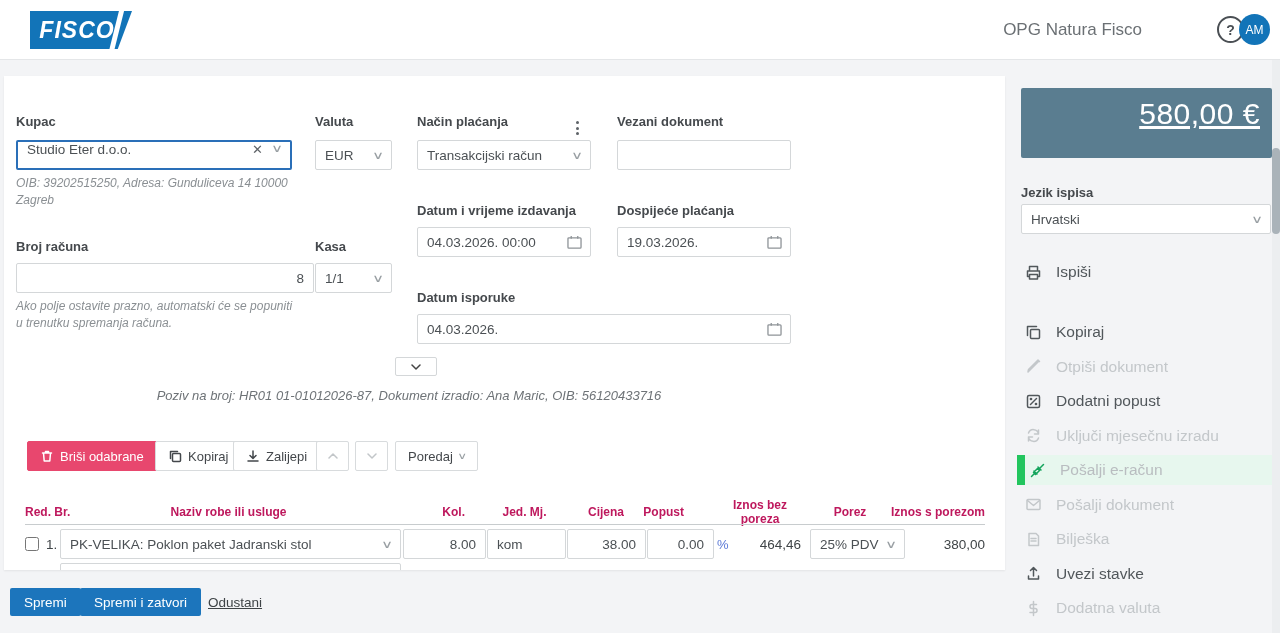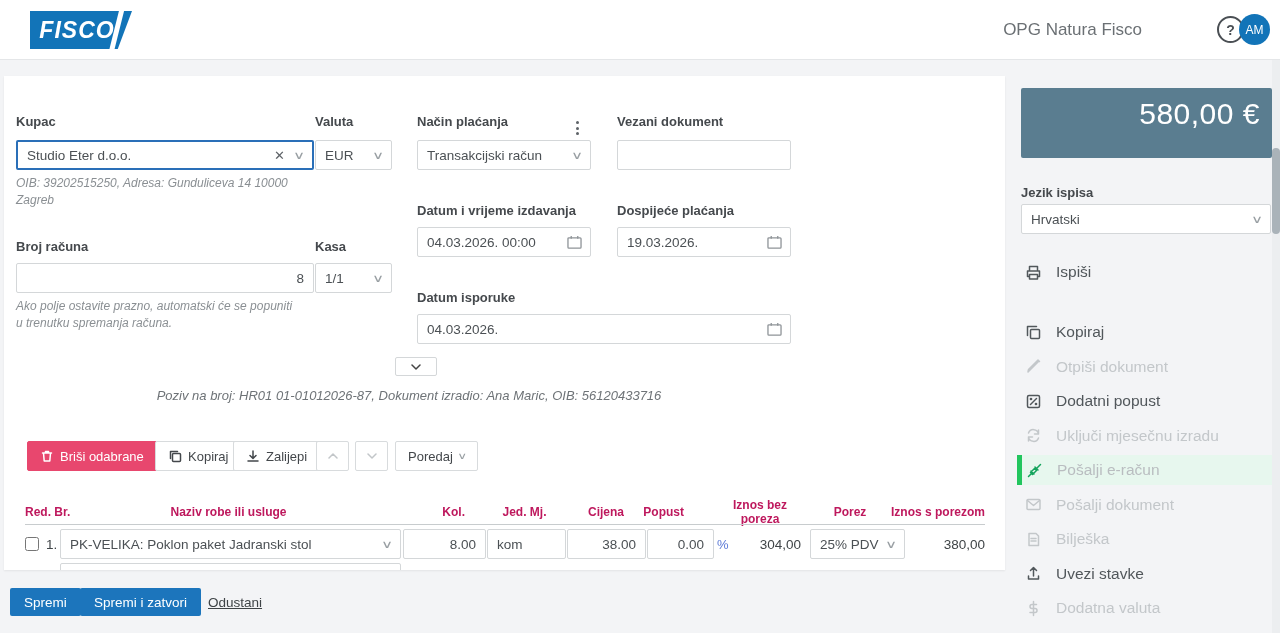--- a/index.html
+++ b/index.html
@@ -60,47 +60,47 @@
   .chk { position:absolute; width:14px; height:14px; accent-color:#1274b8; cursor:pointer; }
 
   
   .btn { position:absolute; height:28px; background:#1c75bc; color:#fff; border:none; border-radius:2px;
          font-family:"Liberation Sans",sans-serif; font-size:13.5px; padding:0 14px; cursor:pointer; }
   .link { position:absolute; font-size:13.5px; color:#3f4447; text-decoration:underline; cursor:pointer; }
 
   
   .skica-card { position:absolute; left:1021px; top:88px; width:251px; height:70px; background:#5a7d90; border-radius:2px; padding:7px 12px; }
   .skica-label { font-size:13px; color:#dfe7eb; }
-  .skica-amount { margin-top:2px; text-align:right; font-size:30px; color:#fff; letter-spacing:0.5px; }
+  .skica-amount { margin-top:2px; text-align:right; font-size:30px; color:#fff; letter-spacing:0.5px;text-decoration:underline; }
   .side-item { position:absolute; left:1017px; width:256px; height:30px; display:flex; align-items:center; gap:14px;
                padding-left:8px; font-size:15.5px; color:#51575b; cursor:pointer; }
   .side-item .ic { width:17px; height:17px; flex:none; }
   .side-item.disabled { color:#c3c7ca; cursor:default; }
-  .side-item.highlight { background:#e7f7ee; border-left:5px solid #22c55e; padding-left:4px; color:#b9bdc0; }
+  .side-item.highlight { background:#e7f7ee; border-left:8px solid #22c55e; padding-left:4px; color:#b9bdc0; }
   .side-item.highlight .ic * { stroke:#14a45c; }
   .scrollbar { position:absolute; right:0; top:60px; width:8px; height:573px; background:#eceef0; }
   .scroll-thumb { position:absolute; right:0; top:88px; width:8px; height:86px; background:#aab3b9; border-radius:4px; }
 </style>
 </head>
 <body>
 
 <header class="topbar">
   <div class="logo">
     <span class="txt">FISCO</span>
     <span class="slash"></span>
   </div>
   <div class="company">OPG Natura Fisco</div>
   <div class="help">?</div>
   <div class="avatar">AM</div>
 </header>
 
 <main class="card">
 
   <div class="lbl" style="left:12px; top:38px;">Kupac</div>
-  <div class="inp focus" style="left:12px; top:64px; width:298px; display:flex; align-items:center;">
+  <div class="inp focus" style="left:12px; top:64px; width:276px; display:flex; ">
     <span style="flex:1;">Studio Eter d.o.o.</span>
     <span style="color:#5d6267; font-size:13px; margin-right:10px; cursor:pointer;">✕</span>
     <span class="chev">∨</span>
   </div>
   <div class="lbl" style="left:311px; top:38px;">Valuta</div>
   <div class="sel" style="left:311px; top:64px; width:77px;">
     <span>EUR</span>
     <span class="chev">∨</span>
   </div>
   <div class="lbl" style="left:413px; top:38px;">Način plaćanja</div>
@@ -210,21 +210,21 @@
   <div class="cell-txt" style="left:42px; top:461px;">1.</div>
   <div class="sel" style="left:56px; top:453px; width:341px;">
     <span style="overflow:hidden; white-space:nowrap;">PK-VELIKA: Poklon paket Jadranski stol</span>
     <span class="chev">∨</span>
   </div>
   <input class="inp right" style="left: 399px; top: 453px; width: 83px;" value="8.00">
   <input class="inp" style="left: 483px; top: 453px; width: 79px;" value="kom">
   <input class="inp right" style="left: 563px; top: 453px; width: 79px;" value="38.00">
   <input class="inp right" style="left: 643px; top: 453px; width: 67px;" value="0.00">
   <div class="cell-txt pct" style="left:713px; top:461px;">%</div>
-  <div class="cell-txt right" style="left:727px; top:461px; width:70px;">304,00</div>
+  <div class="cell-txt right" style="left:727px; top:461px; width:70px;">464,46</div>
   <div class="sel" style="left:806px; top:453px; width:95px;">
     <span>25% PDV</span>
     <span class="chev">∨</span>
   </div>
   <div class="cell-txt right" style="left:901px; top:461px; width:80px;">380,00</div>
 
   <div class="sel" style="left:56px; top:487px; width:341px; height:30px;"></div>
 </main>
 
 <button class="btn" style="left:10px; top:588px;">Spremi</button>

